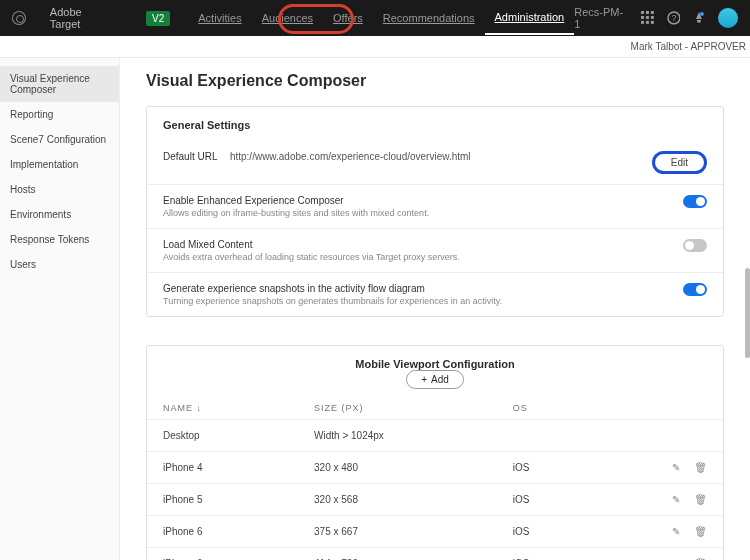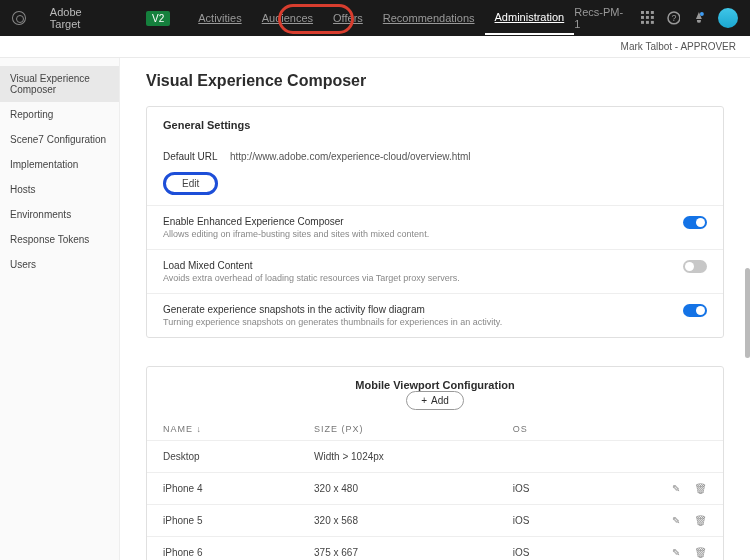--- a/index.html
+++ b/index.html
@@ -10,31 +10,31 @@
 .topnav .logo-circle::after { content: ''; position: absolute; top: 3px; left: 3px; width: 6px; height: 6px; border: 1.5px solid #888; border-radius: 50%; }
 .topnav .product { color: #bbb; }
 .topnav .vbadge { background: #15803d; color: #fff; padding: 2px 6px; border-radius: 2px; margin-left: 8px; font-size: 10px; }
 .topnav ul { list-style: none; display: flex; margin-left: 18px; }
 .topnav li { padding: 16px 10px; cursor: pointer; color: #999; height: 33px; display: flex; align-items: center; text-decoration: underline; }
 .topnav li.active { color: #fff; border-bottom: 2px solid #fff; }
 .callout { position: absolute; border: 3px solid #d83d2e; border-radius: 22px; width: 76px; height: 30px; top: 4px; left: 278px; pointer-events: none; }
 .topnav .right { margin-left: auto; display: flex; align-items: center; gap: 12px; color: #999; }
 .topnav .avatar { width: 20px; height: 20px; border-radius: 50%; background: linear-gradient(#3fc6e8,#1ba7d0); }
 .topnav .icon { width:14px;height:14px;display:inline-block; }
-.userbar { height: 22px; display: flex; justify-content: flex-end; align-items: center; padding: 0 14px; font-size: 10px; color: #555; border-bottom: 1px solid #eaeaea; }
+.userbar { height: 22px; display: flex; justify-content: flex-end; align-items: center; padding: 0 4px; font-size: 10px; color: #555; border-bottom: 1px solid #eaeaea; }
 .content { display: flex; height: calc(560px - 36px - 22px); }
 .sidenav { width: 120px; background: #fafafa; border-right: 1px solid #eee; padding-top: 8px; }
 .sidenav a { display: block; padding: 7px 10px; font-size: 10px; color: #444; cursor: pointer; }
 .sidenav a.active { background: #e8e8e8; }
 .main { flex: 1; overflow-y: auto; padding: 14px 26px 26px 26px; }
 h1 { font-size: 16px; font-weight: 600; margin-bottom: 16px; }
 .card { border: 1px solid #e0e0e0; border-radius: 3px; margin-bottom: 28px; }
 .card h2 { font-size: 11px; font-weight: 700; padding: 12px 16px 10px; }
 .card-sec { padding: 10px 16px; border-top: 1px solid #eee; display: flex; align-items: flex-start; justify-content: space-between; gap: 10px; }
-.card-sec:first-of-type { border-top: none; flex-direction: column; }
+.card-sec:first-of-type { border-top: none; }
 .lbl { font-size: 10px; color: #333; }
 .lbl .sub { color: #888; font-size: 9px; margin-top: 2px; }
 .pill { border: 3px solid #1d4ed8; color: #444; border-radius: 14px; padding: 3px 16px; font-size: 10px; background: #fff; cursor: pointer; }
 .url { color: #555; font-size: 10px; margin-left: 10px; }
 .toggle { width: 24px; height: 13px; border-radius: 8px; position: relative; }
 .toggle.on { background: #1473e6; }
 .toggle.off { background: #c7c7c7; }
 .toggle::after { content:''; position:absolute; width:9px; height:9px; background:#fff; border-radius:50%; top:2px; }
 .toggle.on::after { right:2px; }
 .toggle.off::after { left:2px; }

